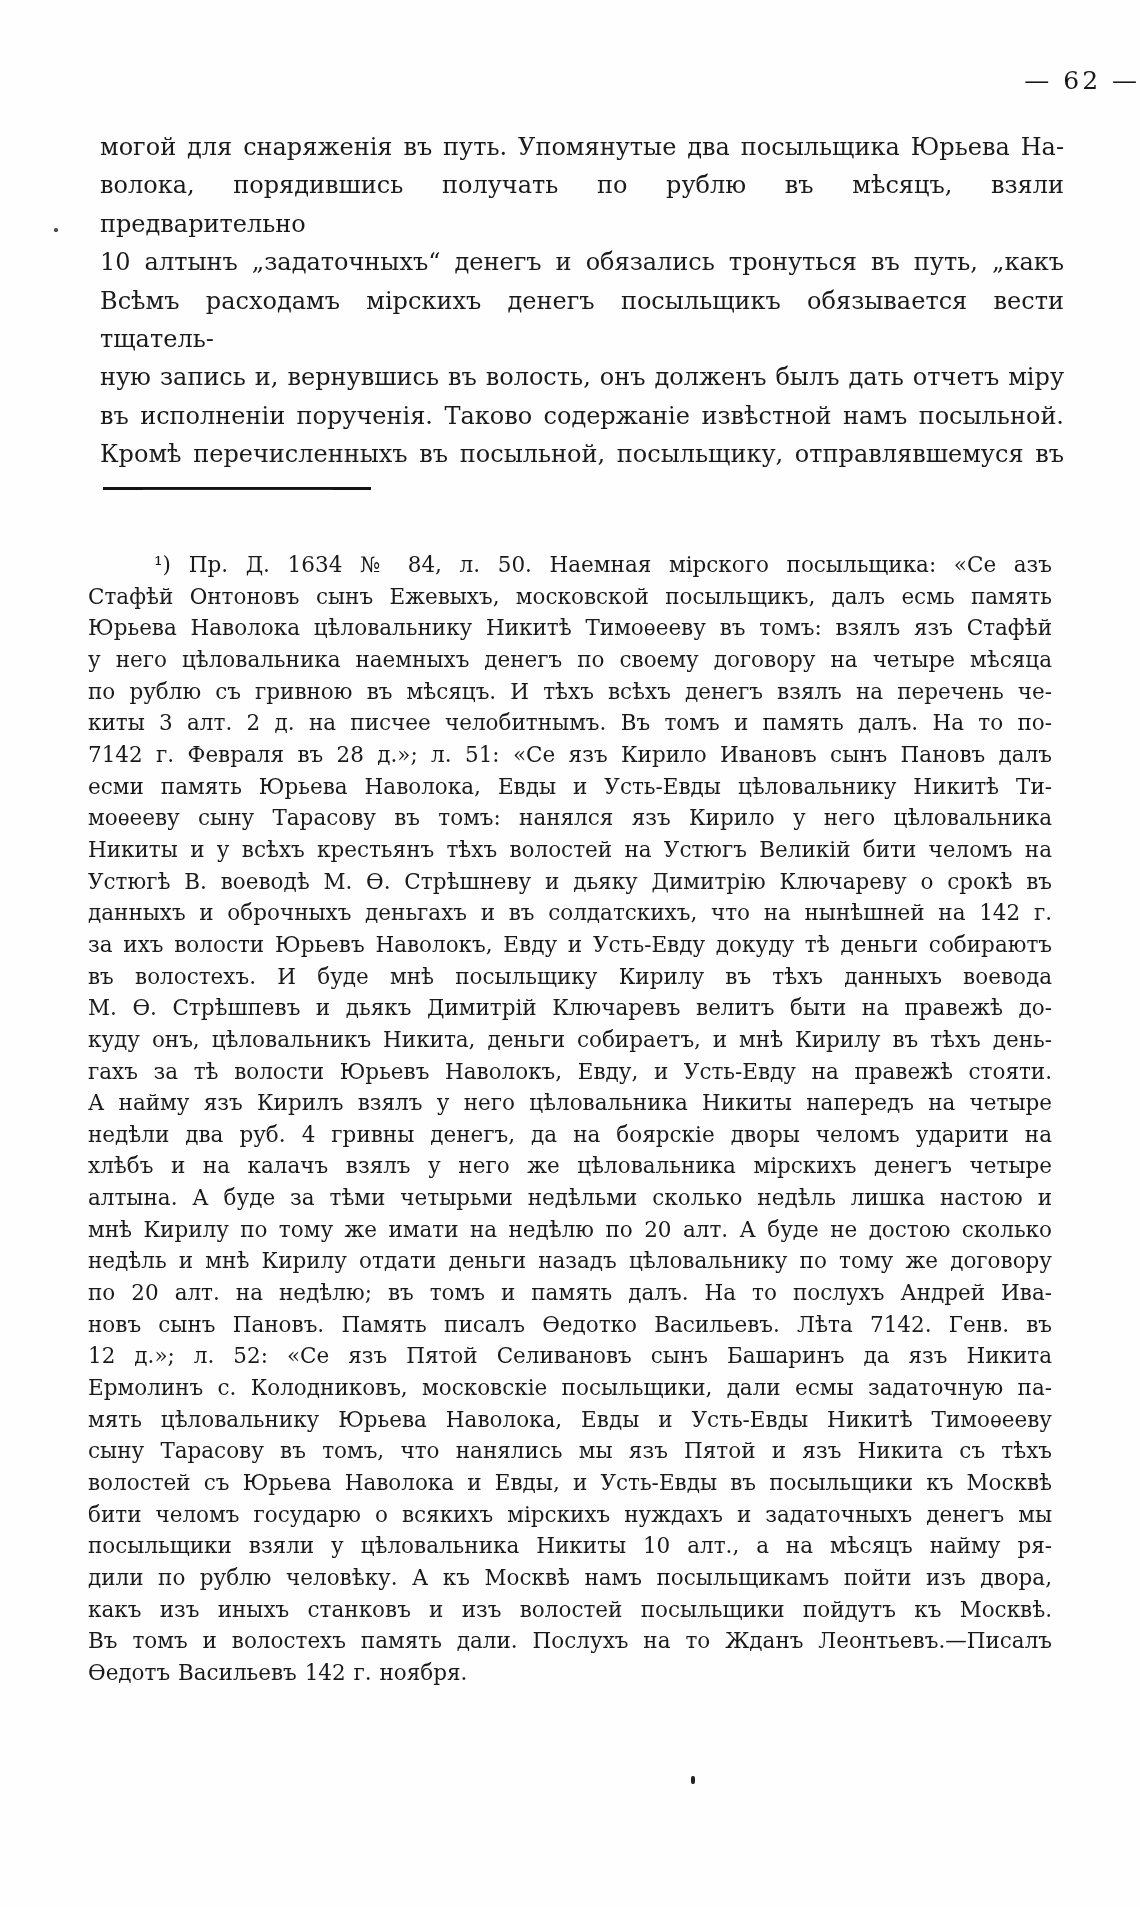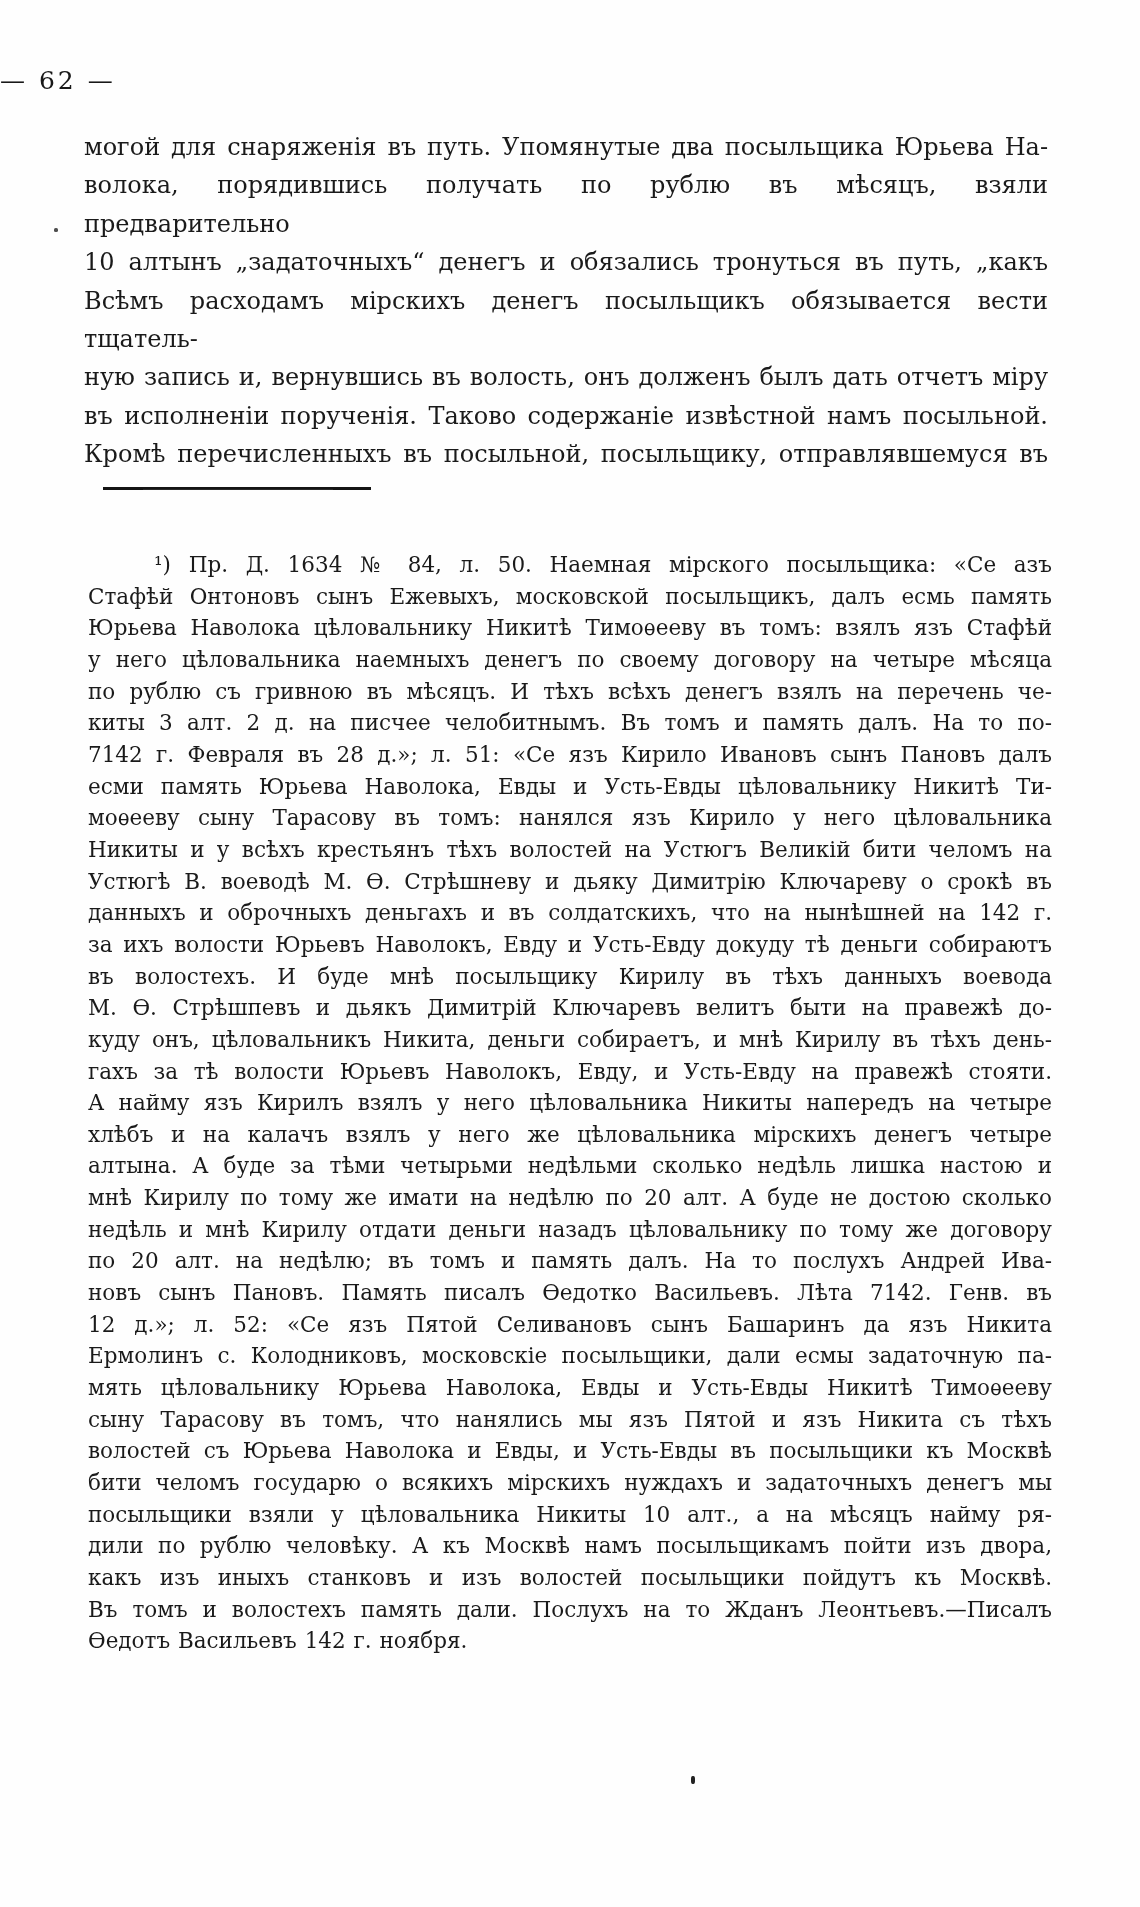--- a/index.html
+++ b/index.html
@@ -11,28 +11,28 @@
     font-family: "DejaVu Serif", "Liberation Serif", serif;
     color: #1a1a1a;
   }
   .scan-page {
     position: absolute; inset: 0;
     background: #fefefe;
   }
   .page-number {
     position: absolute;
     top: 66px; left: 0; width: 100%;
-    text-align: left;
+    text-align: right;
     font-size: 25px;
     letter-spacing: 3px;
     color: #181818;
   }
   .body-paragraph {
     position: absolute;
-    top: 128px; left: 84px; width: 964px;
+    top: 128px; left: 100px; width: 964px;
     font-size: 24px;
   }
   .body-paragraph .line {
     line-height: 38.4px;
     text-align: justify;
     text-align-last: justify;
     word-spacing: 1px;
     white-space: normal;
   }
   .footnote-separator {
@@ -100,20 +100,21 @@
       <div class="fn-line">моѳееву сыну Тарасову въ томъ: нанялся язъ Кирило у него цѣловальника</div>
       <div class="fn-line">Никиты и у всѣхъ крестьянъ тѣхъ волостей на Устюгъ Великій бити челомъ на</div>
       <div class="fn-line">Устюгѣ В. воеводѣ М. Ѳ. Стрѣшневу и дьяку Димитрію Ключареву о срокѣ въ</div>
       <div class="fn-line">данныхъ и оброчныхъ деньгахъ и въ солдатскихъ, что на нынѣшней на 142 г.</div>
       <div class="fn-line">за ихъ волости Юрьевъ Наволокъ, Евду и Усть-Евду докуду тѣ деньги собираютъ</div>
       <div class="fn-line">въ волостехъ. И буде мнѣ посыльщику Кирилу въ тѣхъ данныхъ воевода</div>
       <div class="fn-line">М. Ѳ. Стрѣшпевъ и дьякъ Димитрій Ключаревъ велитъ быти на правежѣ до-</div>
       <div class="fn-line">куду онъ, цѣловальникъ Никита, деньги собираетъ, и мнѣ Кирилу въ тѣхъ день-</div>
       <div class="fn-line">гахъ за тѣ волости Юрьевъ Наволокъ, Евду, и Усть-Евду на правежѣ стояти.</div>
       <div class="fn-line">А найму язъ Кирилъ взялъ у него цѣловальника Никиты напередъ на четыре</div>
+      <div class="fn-line">недѣли два руб. 4 гривны денегъ, да на боярскіе дворы челомъ ударити на</div>
       <div class="fn-line">хлѣбъ и на калачъ взялъ у него же цѣловальника мірскихъ денегъ четыре</div>
       <div class="fn-line">алтына. А буде за тѣми четырьми недѣльми сколько недѣль лишка настою и</div>
       <div class="fn-line">мнѣ Кирилу по тому же имати на недѣлю по 20 алт. А буде не достою сколько</div>
       <div class="fn-line">недѣль и мнѣ Кирилу отдати деньги назадъ цѣловальнику по тому же договору</div>
       <div class="fn-line">по 20 алт. на недѣлю; въ томъ и память далъ. На то послухъ Андрей Ива-</div>
       <div class="fn-line">новъ сынъ Пановъ. Память писалъ Ѳедотко Васильевъ. Лѣта 7142. Генв. въ</div>
       <div class="fn-line">12 д.»; л. 52: «Се язъ Пятой Селивановъ сынъ Башаринъ да язъ Никита</div>
       <div class="fn-line">Ермолинъ с. Колодниковъ, московскіе посыльщики, дали есмы задаточную па-</div>
       <div class="fn-line">мять цѣловальнику Юрьева Наволока, Евды и Усть-Евды Никитѣ Тимоѳееву</div>
       <div class="fn-line">сыну Тарасову въ томъ, что нанялись мы язъ Пятой и язъ Никита съ тѣхъ</div>

